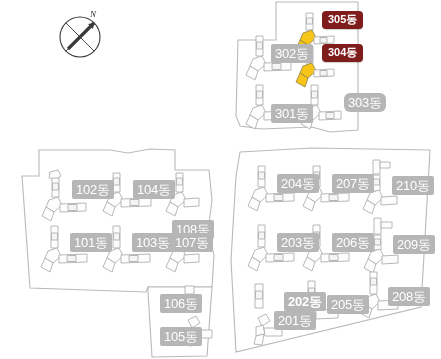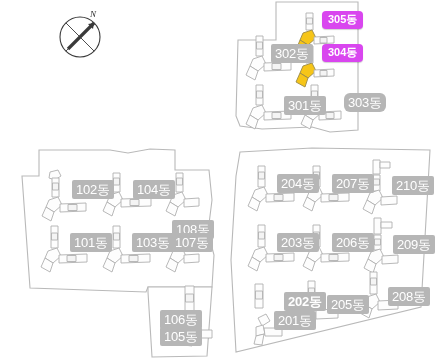--- a/index.html
+++ b/index.html
@@ -29,21 +29,21 @@
     white-space:nowrap;
     user-select:none;
   }
   .tag-grey{
     background:#b6b6b6;
     color:#ffffff;
     padding:2.5px 4px 3px 4px;
     border-radius:2px;
   }
   .tag-blue{
-    background:#d946ef;
+    background:#7f1d1d;
     color:#ffffff;
     padding:3px 6px 4px 6px;
     border-radius:4px;
     font-size:11px;
     font-weight:bold;
     letter-spacing:0px;
     box-shadow:0 1px 1px rgba(0,0,0,.18);
   }
 </style>
 </head>
@@ -265,30 +265,30 @@
     <path class="bldg" d="M 256 336 L 264 334 L 262 345 L 254 344 Z"></path>
   </g>
 
 </svg>
 
 <div id="tag-layer">
 
   <div class="tag tag-blue" style="left:322px;top:11px;">305동</div>
   <div class="tag tag-blue" style="left:322px;top:44px;">304동</div>
   <div class="tag tag-grey" style="left:271px;top:44px;">302동</div>
-  <div class="tag tag-grey" style="left:271px;top:96px;margin-left:13px;">301동</div>
+  <div class="tag tag-grey" style="left:271px;top:104px;">301동</div>
   <div class="tag tag-grey" style="left:344px;top:93px;border-radius:6px;">303동</div>
 
   <div class="tag tag-grey" style="left:72px;top:180px;">102동</div>
   <div class="tag tag-grey" style="left:133px;top:180px;">104동</div>
   <div class="tag tag-grey" style="left:172px;top:180px;margin-top:40px;">108동</div>
   <div class="tag tag-grey" style="left:70px;top:233px;">101동</div>
   <div class="tag tag-grey" style="left:132px;top:233px;">103동</div>
   <div class="tag tag-grey" style="left:171px;top:233px;">107동</div>
-  <div class="tag tag-grey" style="left:160px;top:294px;margin-top:16px;">106동</div>
+  <div class="tag tag-grey" style="left:160px;top:294px;">106동</div>
   <div class="tag tag-grey" style="left:160px;top:327px;">105동</div>
 
   <div class="tag tag-grey" style="left:277px;top:174px;">204동</div>
   <div class="tag tag-grey" style="left:332px;top:174px;">207동</div>
   <div class="tag tag-grey" style="left:392px;top:176px;">210동</div>
   <div class="tag tag-grey" style="left:277px;top:233px;">203동</div>
   <div class="tag tag-grey" style="left:332px;top:233px;">206동</div>
   <div class="tag tag-grey" style="left:393px;top:235px;">209동</div>
   <div class="tag tag-grey" style="left:284px;top:292px;font-weight:bold;">202동</div>
   <div class="tag tag-grey" style="left:327px;top:295px;">205동</div>

